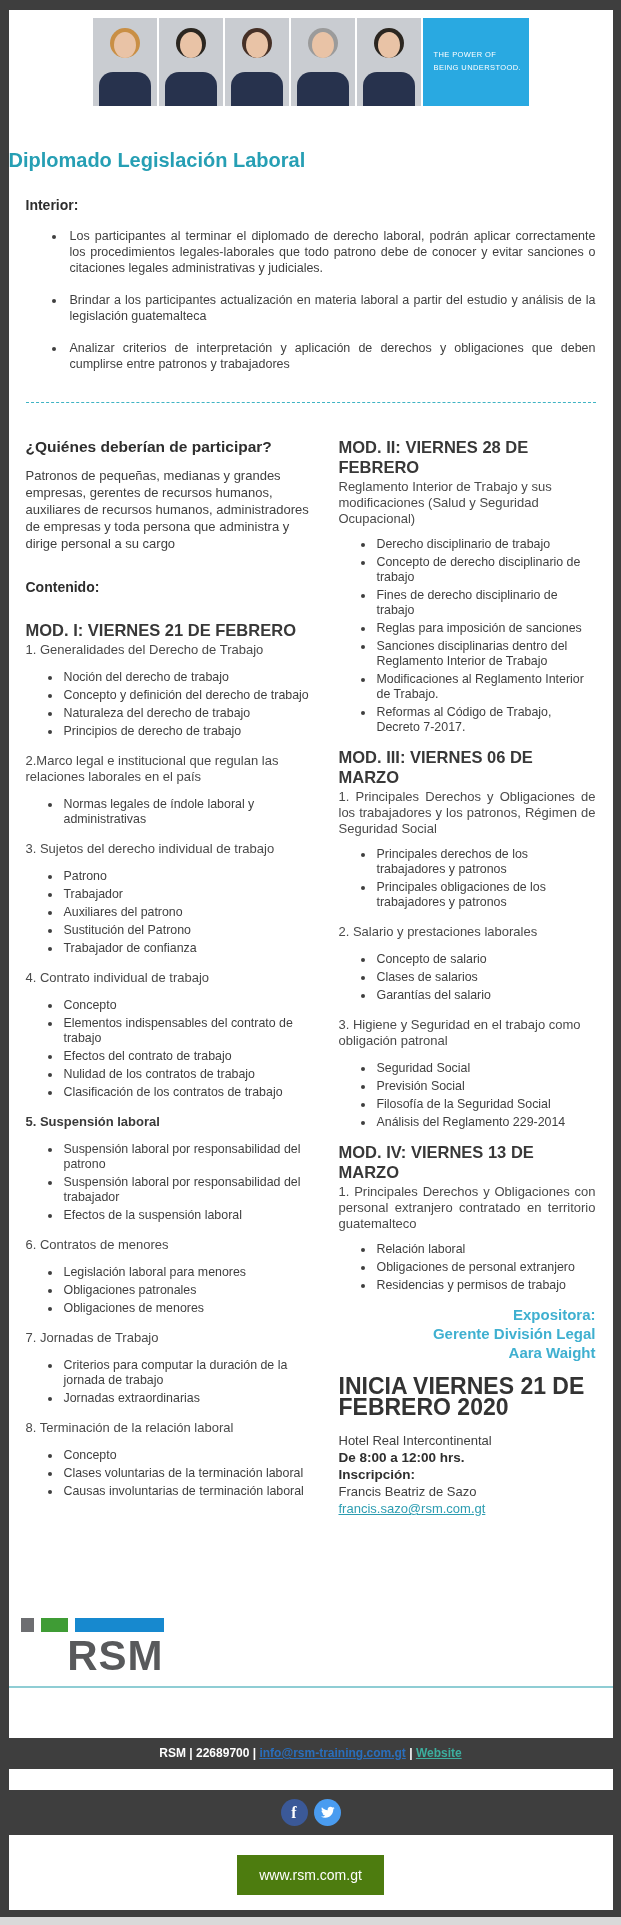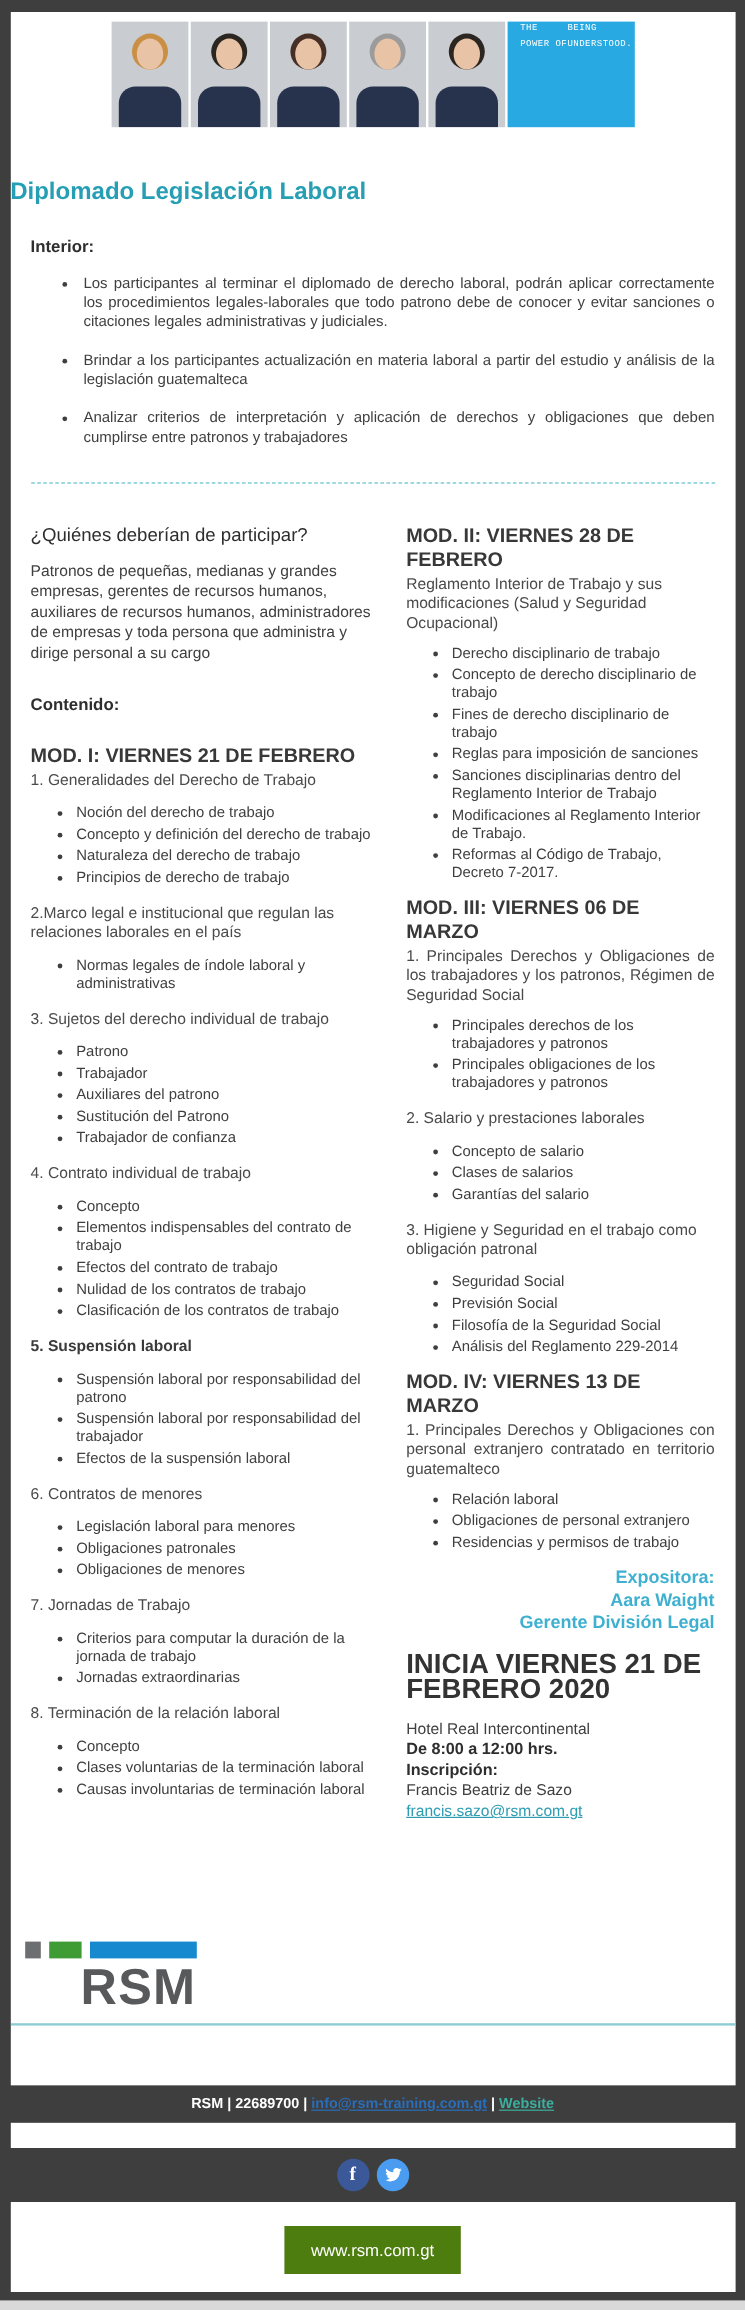--- a/index.html
+++ b/index.html
@@ -8,35 +8,35 @@
 
   .email-body { width:604px; margin:10px auto 0; background:#ffffff; height:1728px; overflow:hidden; }
 
   
   .banner { width:436px; height:88px; margin:8px auto 0; display:flex; }
   .portrait { flex:1; background:#c9ccd1; margin-right:2px; position:relative; overflow:hidden; }
   .portrait .hair { position:absolute; top:10px; left:50%; transform:translateX(-50%); width:30px; height:30px; border-radius:50%; }
   .portrait .head { position:absolute; top:14px; left:50%; transform:translateX(-50%); width:22px; height:26px; border-radius:50%; background:#e9c3a6; }
   .portrait .torso { position:absolute; bottom:0; left:50%; transform:translateX(-50%); width:52px; height:34px; border-radius:14px 14px 0 0; background:#27324d; }
   .hair-blonde { background:#c98f45; } .hair-dark { background:#2b2620; } .hair-brown { background:#463026; } .hair-gray { background:#9b9b9b; }
-  .badge { flex:none; width:106px; background:#29a9e1; color:#ffffff; display:flex; flex-direction:row; justify-content:center; padding-left:11px; font-size:7.5px; letter-spacing:.4px; line-height:1.7;font-family:Liberation Mono, monospace; }
+  .badge { flex:none; width:106px; background:#29a9e1; color:#ffffff; display:flex; flex-direction:column; justify-content:center; padding-left:11px; font-size:7.5px; letter-spacing:.4px; line-height:1.7; }
 
   
   .title { margin-top:42px; text-align:left; color:#269fb4; font-size:20px; line-height:24px; font-weight:bold; }
   .inner { padding:0 17px; }
   .obj-heading { margin-top:24px; font-size:14px; line-height:18px; font-weight:bold; color:#2e2e2e; }
   ul.obj-list { margin:14px 0 0 0; padding-left:40px; }
   ul.obj-list li { font-size:12.5px; line-height:16px; color:#3f3f3f; text-align:justify; margin-bottom:16px; padding-left:4px; }
   hr.dashed { border:none; border-top:1px dashed #3fb4c4; margin:30px 17px 0; }
 
   
   .columns { display:flex; margin-top:34px; padding:0 17px; height:1175px; overflow:hidden; }
   .col-left { width:286px; flex:none; }
   .col-right { flex:1; margin-left:27px; }
-  .part-heading { font-size:15.5px; line-height:20px; font-weight:normal; color:#2e2e2e; }
+  .part-heading { font-size:15.5px; line-height:20px; font-weight:bold; color:#2e2e2e; }
   .part-text { margin-top:10px; font-size:13px; line-height:17px; color:#3f3f3f; }
   .content-heading { margin-top:26px; font-size:14px; line-height:18px; font-weight:bold; color:#2e2e2e; }
   .mod-heading { margin-top:24px; font-size:16.5px; line-height:20px; font-weight:bold; color:#383838; }
   .mod-heading.first { margin-top:0; }
   .num-title { margin:14px 0 12px; font-size:13px; line-height:16px; color:#4a4a4a; }
   ul.topics { margin:0 0 12px 0; padding-left:36px; }
   ul.topics li { font-size:12.4px; line-height:15px; color:#3f3f3f; margin-bottom:3px; padding-left:2px; }
   .mod-intro { margin:2px 0 10px; font-size:13px; line-height:16px; color:#4a4a4a; }
   .mod-intro.justify { text-align:justify; }
 
@@ -231,22 +231,22 @@
         <div class="mod-heading" style="margin-top:8px">MOD. IV: VIERNES 13 DE MARZO</div>
         <div class="mod-intro justify">1. Principales Derechos y Obligaciones con personal extranjero contratado en territorio guatemalteco</div>
         <ul class="topics">
           <li>Relación laboral</li>
           <li>Obligaciones de personal extranjero</li>
           <li>Residencias y permisos de trabajo</li>
         </ul>
 
         <div class="speaker">
           <div>Expositora:</div>
+          <div>Gerente División Legal</div>
           <div>Aara Waight</div>
-          <div>Gerente División Legal</div>
         </div>
 
 
         <div class="inicia">INICIA VIERNES 21 DE FEBRERO 2020</div>
 
         <div class="venue">
           <div>Hotel Real Intercontinental</div>
           <div class="bold">De 8:00 a 12:00 hrs.</div>
           <div class="bold">Inscripción:</div>
           <div>Francis Beatriz de Sazo</div>

